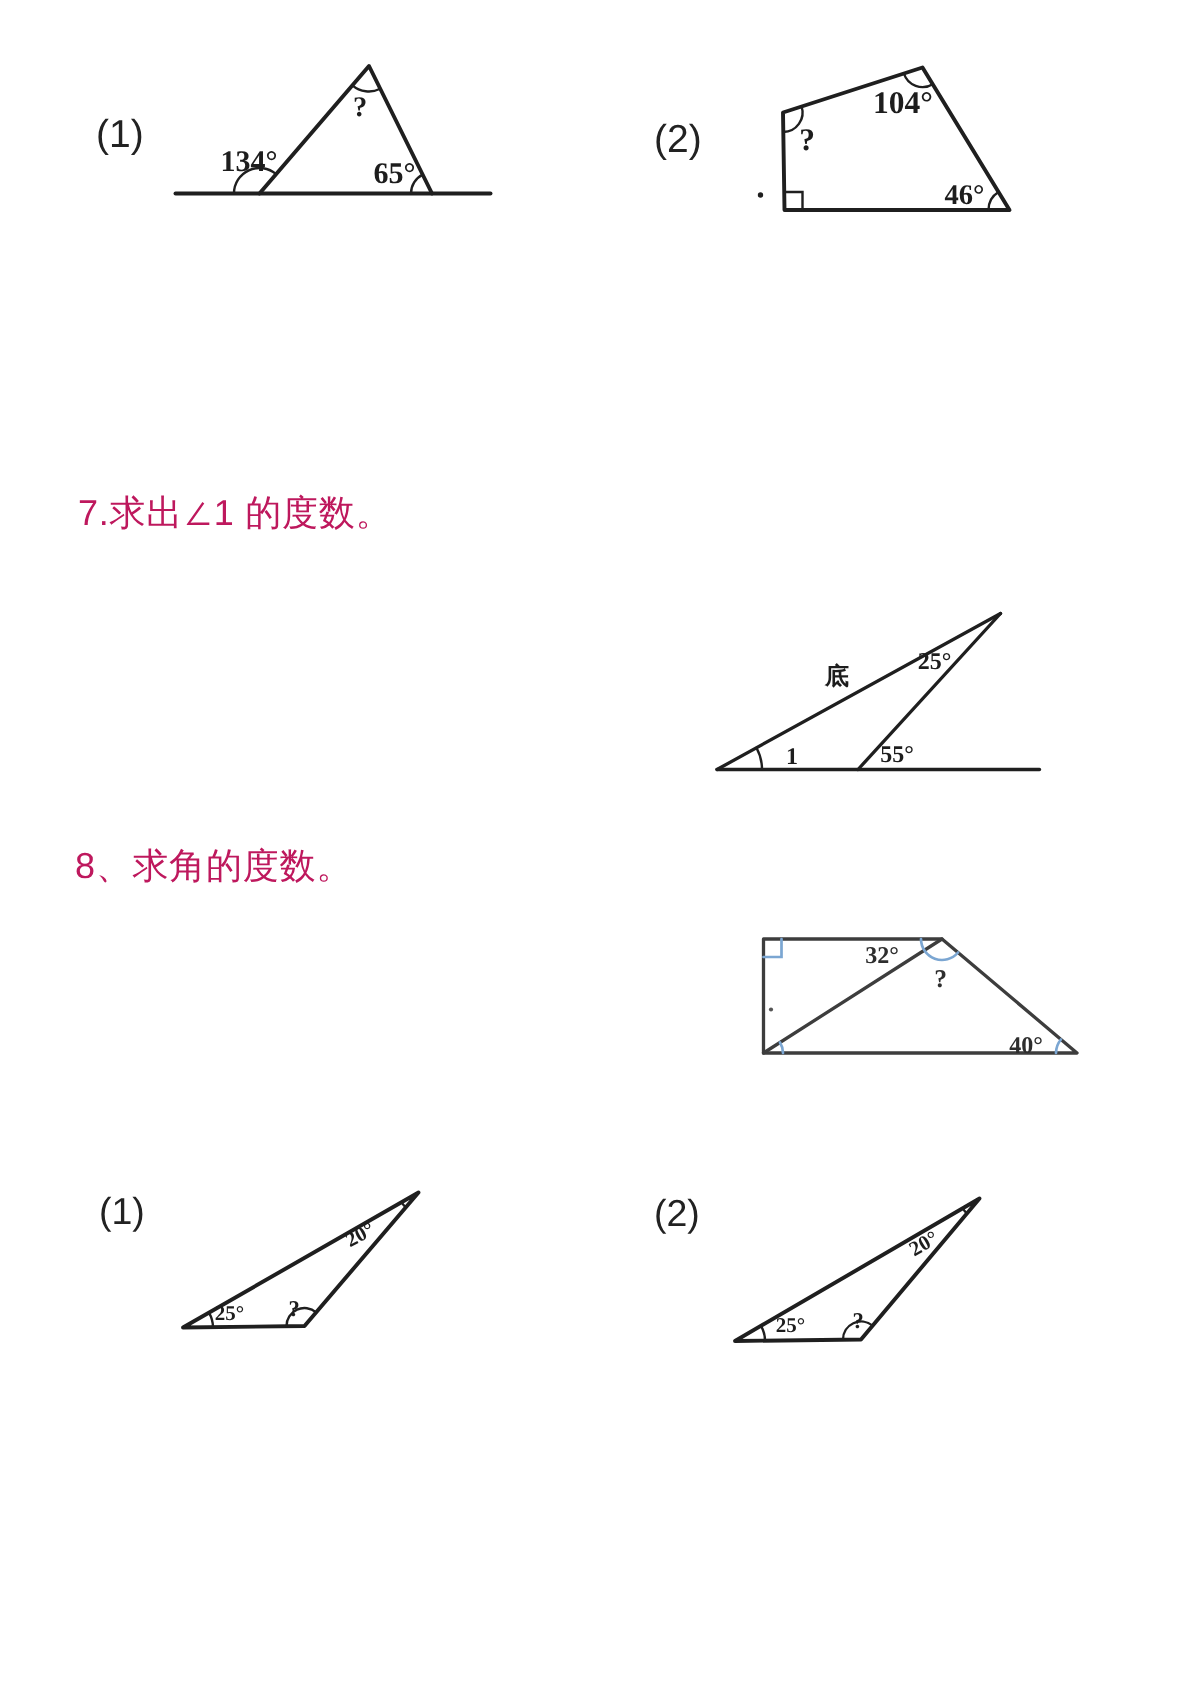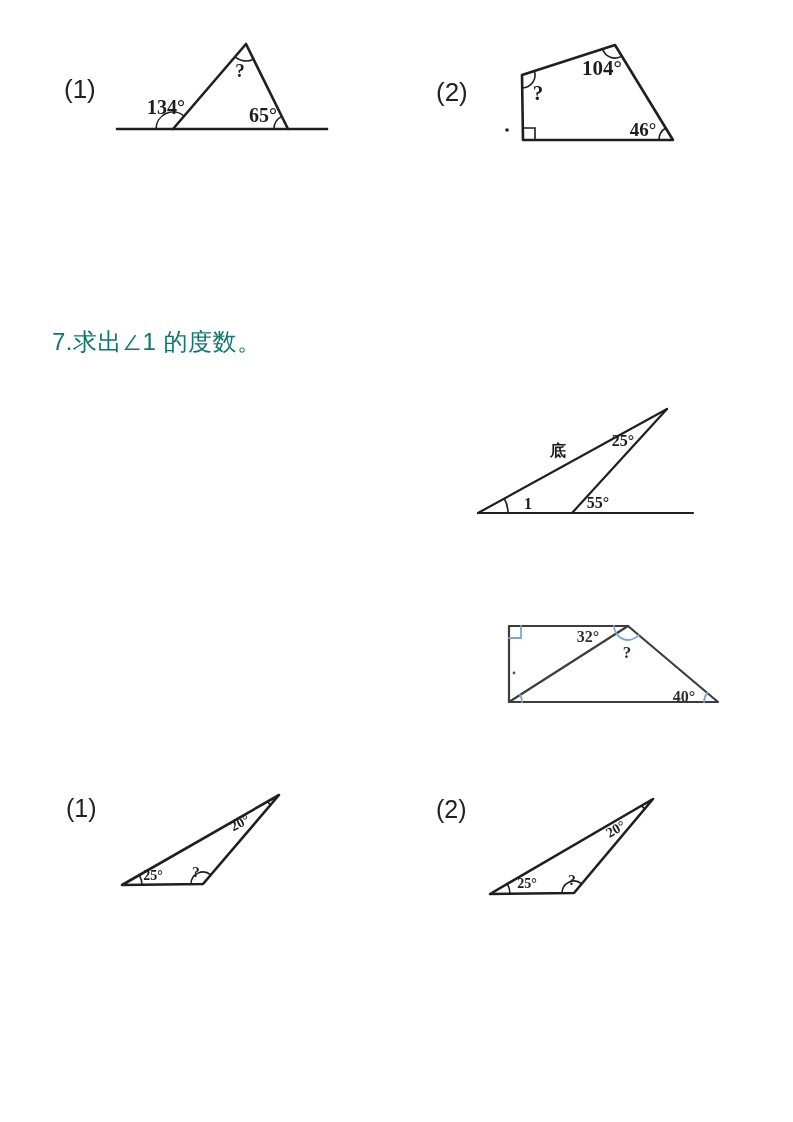--- a/index.html
+++ b/index.html
@@ -10,21 +10,21 @@
     height: 1122px;
     background: #ffffff;
     overflow: hidden;
     font-family: "Liberation Sans", sans-serif;
     color: #1d1d1d;
   }
   .abs { position: absolute; }
   .heading {
     font-size: 24px;
     letter-spacing: 0.5px;
-    color: #0f766e;
+    color: #be185d;
     white-space: nowrap;
   }
   .item-label {
     font-size: 25px;
     color: #222222;
     white-space: nowrap;
   }
   svg { overflow: visible; display: block; }
   svg text {
     font-family: "Liberation Serif", serif;
@@ -76,20 +76,21 @@
     <path class="fig-line-thin" d="M28 118 L243 118"></path>
     <path class="fig-line-thin" d="M28 118 L217 14"></path>
     <path class="fig-line-thin" d="M122 118 L217 14"></path>
     <path class="fig-arc" d="M58 118 A30 30 0 0 0 54.3 103.5"></path>
     <text x="108" y="61" font-size="16" text-anchor="middle">底</text>
     <text x="173" y="51" font-size="16" text-anchor="middle">25°</text>
     <text x="148" y="113" font-size="16" text-anchor="middle">55°</text>
     <text x="78" y="114" font-size="16" text-anchor="middle">1</text>
   </svg>
 
+  <div class="abs heading" style="left:50px; top:561px;">8、求角的度数。</div>
 
   <svg class="abs" style="left:495px; top:612px;" width="235" height="100" viewBox="0 0 235 100">
     <path class="f8-line" d="M14 14 L133 14 L223 90 L14 90 Z"></path>
     <path class="f8-line" d="M14 90 L133 14"></path>
     <path class="f8-mark" d="M14 26 L26 26 L26 14"></path>
     <path class="f8-mark" d="M119 14 A14 14 0 0 0 143.7 23"></path>
     <path class="f8-mark" d="M27 90 A13 13 0 0 0 25 83"></path>
     <path class="f8-mark" d="M209 90 A14 14 0 0 1 212.3 81"></path>
     <circle cx="19" cy="61" r="1.4" fill="#555555"></circle>
     <text class="f8-text" x="93" y="30" font-size="16" text-anchor="middle">32°</text>

